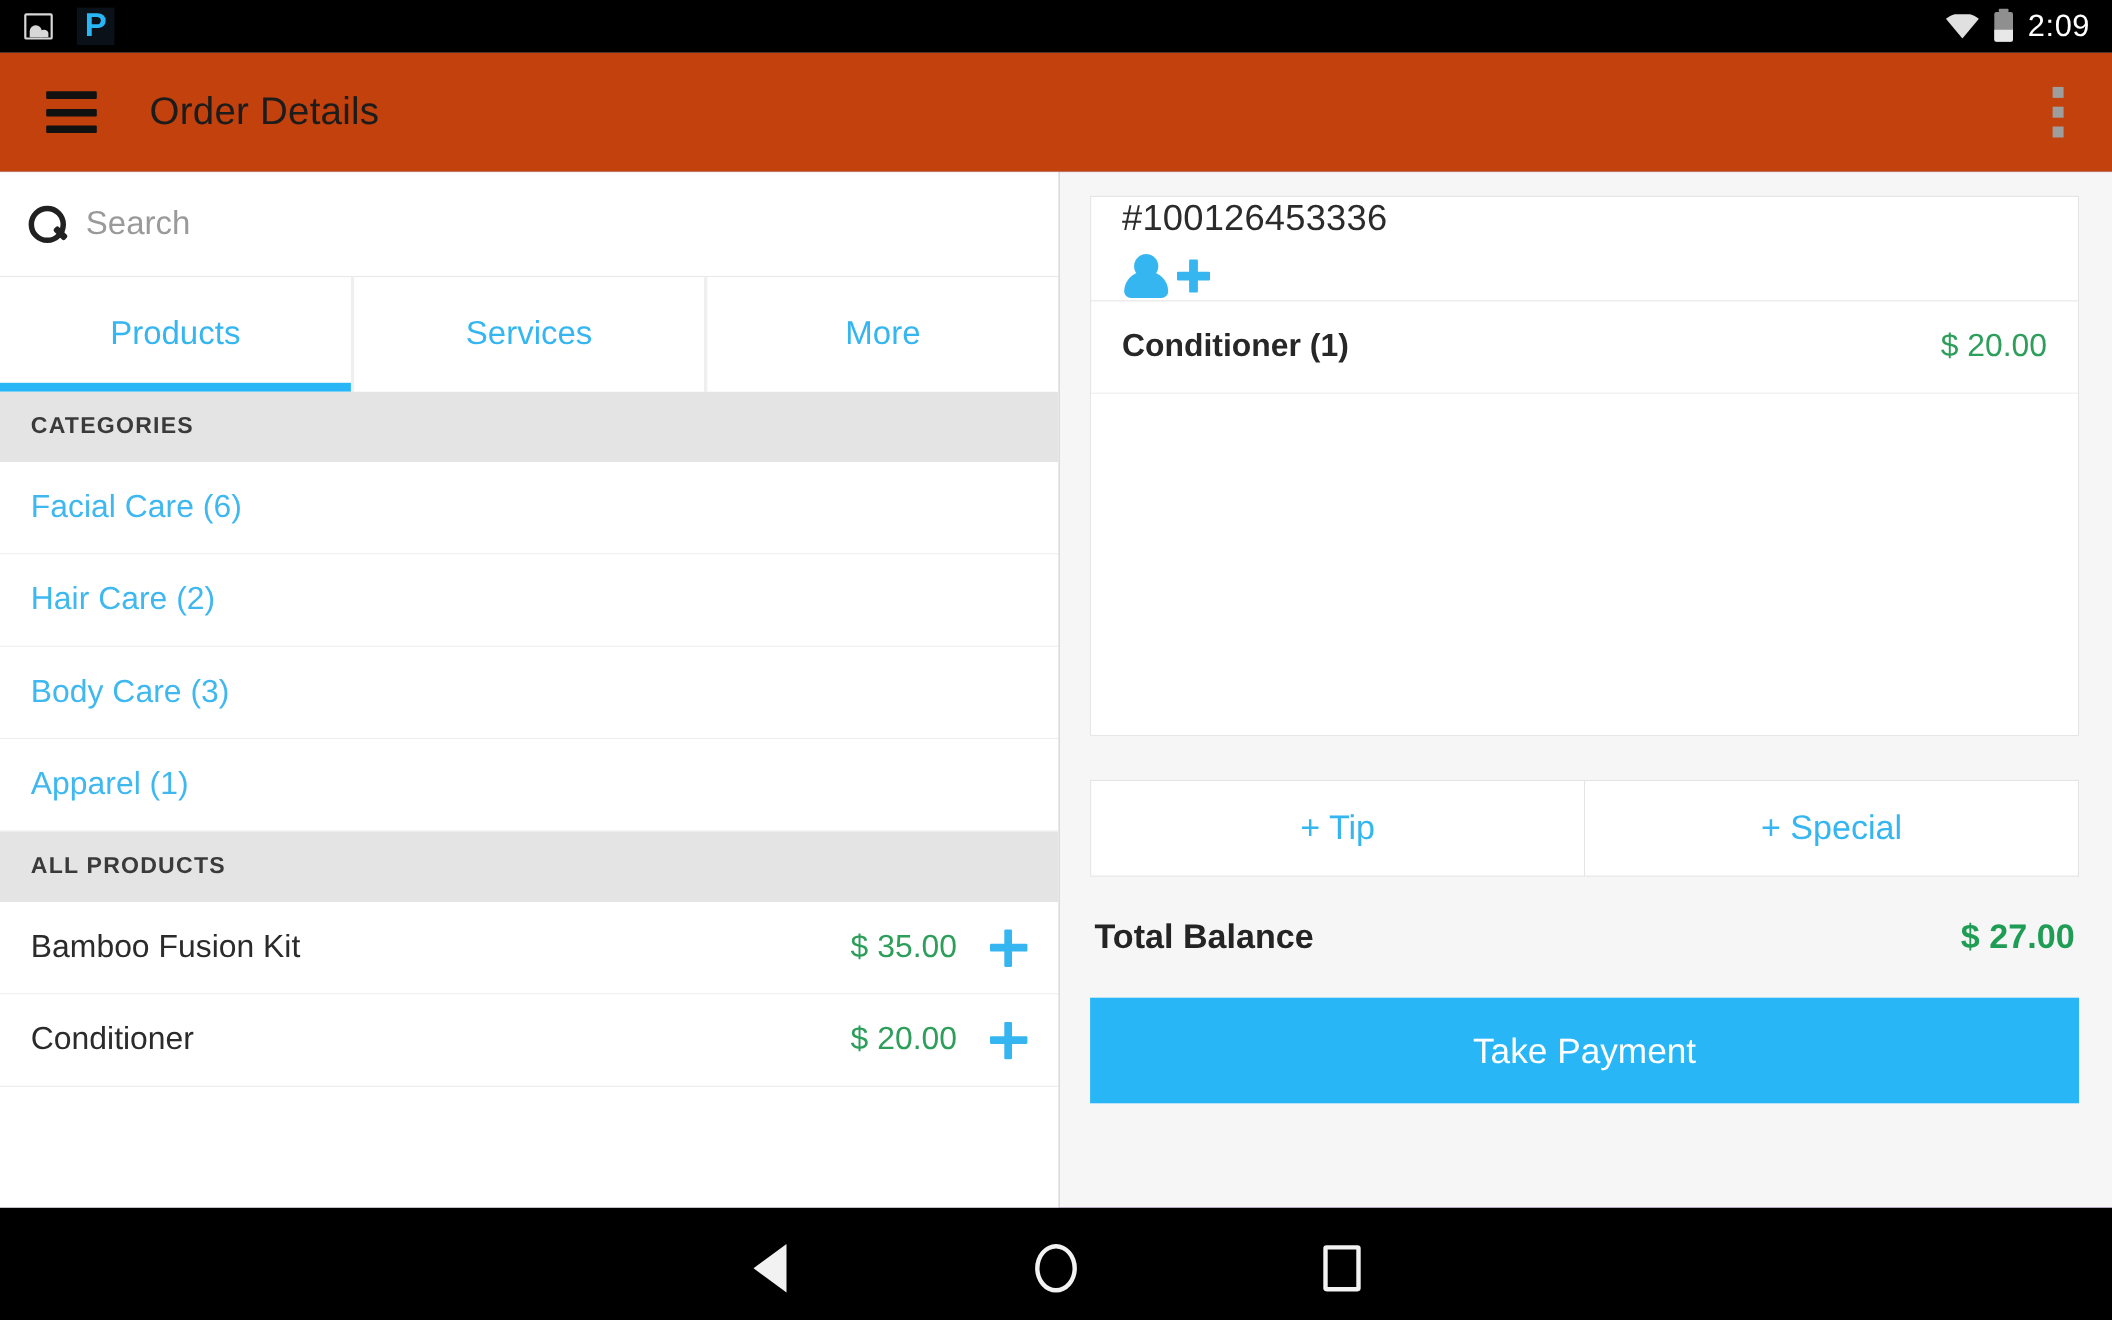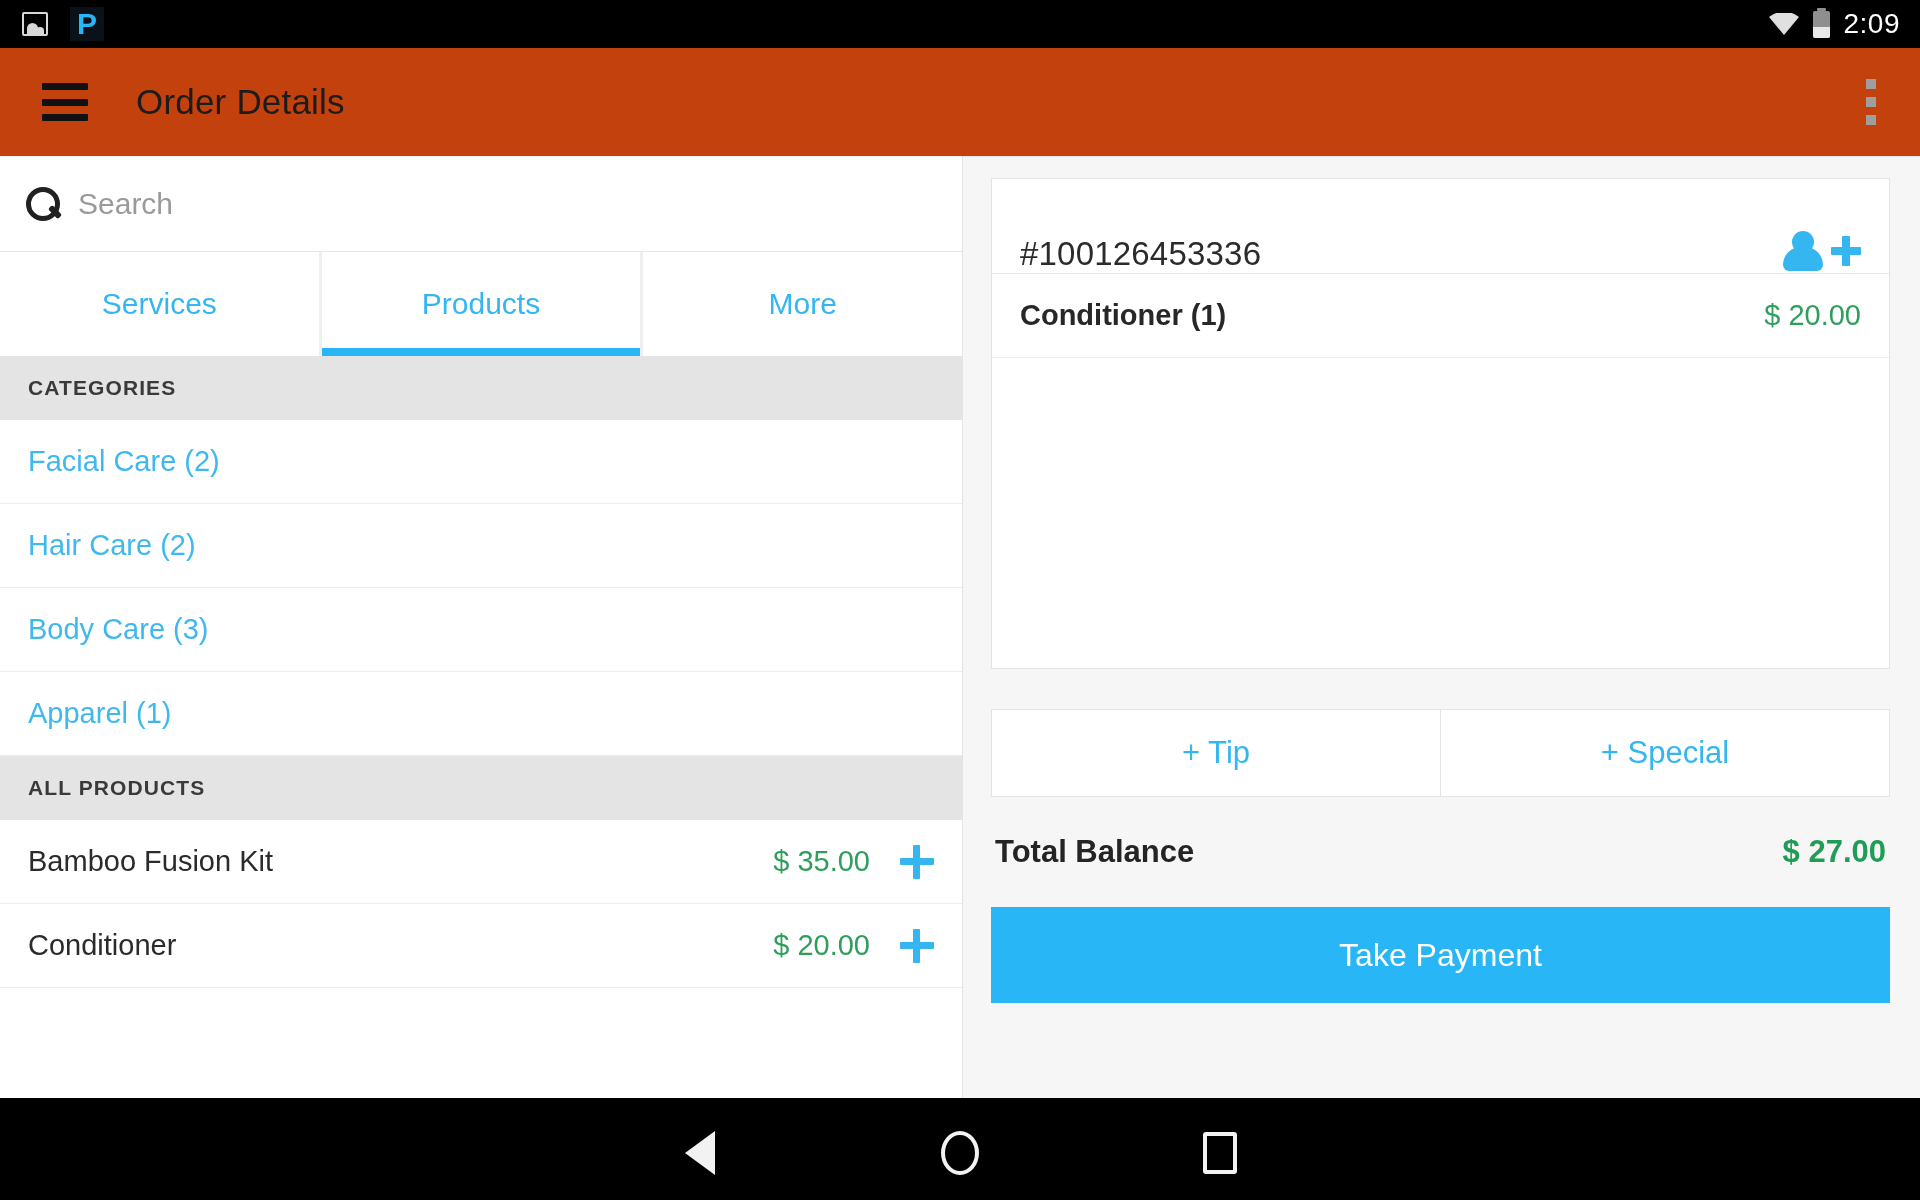--- a/index.html
+++ b/index.html
@@ -143,22 +143,23 @@
   
   .right-panel{
     flex:1 1 auto; background:#f6f6f6; padding:22px 30px 0 28px;
     display:flex; flex-direction:column;
   }
   .order-card{
     background:#fff; border:1px solid #e4e4e4; display:flex;
     flex-direction:column; flex:0 0 auto;
   }
   .order-head{
-    height:95px; display:flex; align-items:flex-end; padding:0 28px;
+    height:95px; display:flex; align-items:flex-start; padding:0 28px;
     border-bottom:1px solid #e6e6e6;
+    flex-direction:column;
   }
   .order-num{ font-size:33px; color:#2b2b2b; flex:1 1 auto; letter-spacing:.2px; }
   .add-customer{ display:flex; align-items:center; gap:6px; cursor:pointer; }
   .person-icon{ width:44px; height:44px; position:relative; }
   .person-icon:before{
     content:""; position:absolute; left:11px; top:2px; width:22px; height:22px;
     background:#35b6f0; border-radius:50%;
   }
   .person-icon:after{
     content:""; position:absolute; left:2px; bottom:2px; width:40px; height:24px;
@@ -253,30 +254,30 @@
 <div class="content">
 
   <div class="left-panel">
 
     <div class="search-row">
       <div class="search-icon"></div>
       <input class="search-input" type="text" placeholder="Search" style="">
     </div>
 
     <div class="tabs">
+      <div class="tab active">Products</div>
       <div class="tab">Services</div>
-      <div class="tab active">Products</div>
       <div class="tab">More</div>
     </div>
 
     <div class="list-scroll">
 
       <div class="section-header">CATEGORIES</div>
 
-      <div class="cat-row">Facial Care  (2)</div>
+      <div class="cat-row">Facial Care  (6)</div>
       <div class="cat-row">Hair Care  (2)</div>
       <div class="cat-row">Body Care  (3)</div>
       <div class="cat-row">Apparel  (1)</div>
 
       <div class="section-header">ALL PRODUCTS</div>
 
       <div class="prod-row">
         <span class="prod-name">Bamboo Fusion Kit</span>
         <span class="prod-price">$ 35.00</span>
         <span class="plus-btn"></span>

